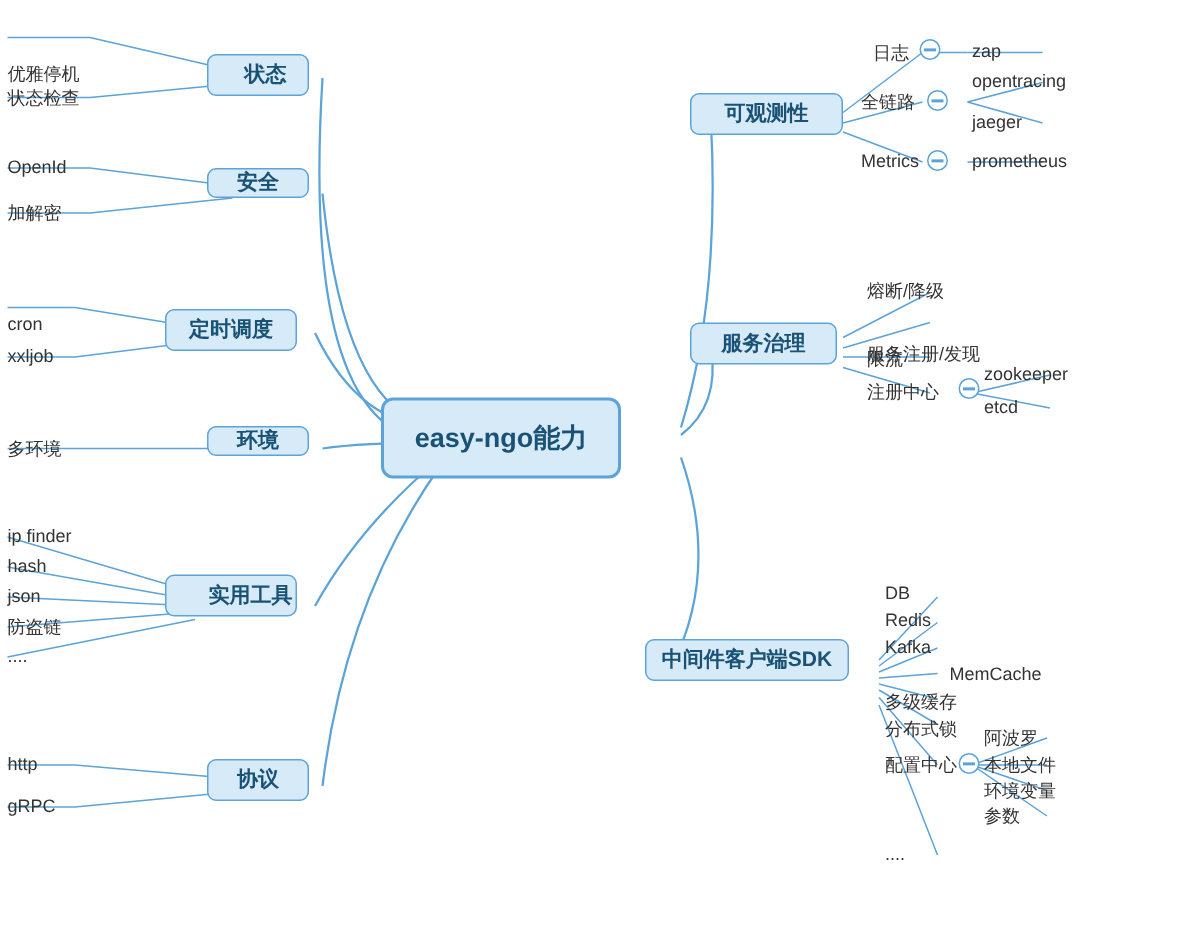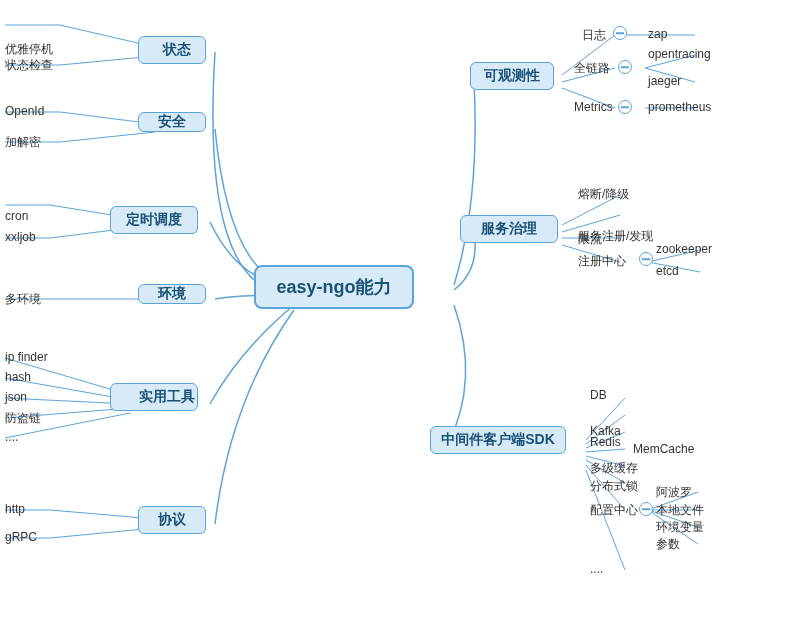--- a/index.html
+++ b/index.html
@@ -166,30 +166,30 @@
 
   <line x1="648" y1="510" x2="698" y2="510" stroke="#5ba3d9" stroke-width="1"></line>
 
   <line x1="648" y1="510" x2="698" y2="527" stroke="#5ba3d9" stroke-width="1"></line>
 
   <line x1="648" y1="510" x2="698" y2="544" stroke="#5ba3d9" stroke-width="1"></line>
 
   <line x1="586" y1="470" x2="625" y2="570" stroke="#5ba3d9" stroke-width="1"></line>
 </svg>
 
-<div class="node-box center" style="left:254px; top:265px; width:160px; height:44px;">easy-ngo能力</div>
+<div class="node-box center" style="left:254px; top:265px; width:160px; height:54px;">easy-ngo能力</div>
 
 <div class="node-box level1" style="left:138px; top:36px; width:68px; height:28px;padding-left:24px;">状态</div>
 <div class="node-box level1" style="left:138px; top:112px; width:68px; height:20px;font-family:Liberation Serif, serif;">安全</div>
 <div class="node-box level1" style="left:110px; top:206px; width:88px; height:28px;">定时调度</div>
 <div class="node-box level1" style="left:138px; top:284px; width:68px; height:20px;">环境</div>
 <div class="node-box level1" style="left:110px; top:383px; width:88px; height:28px;padding-left:40px;">实用工具</div>
 <div class="node-box level1" style="left:138px; top:506px; width:68px; height:28px;">协议</div>
 
-<div class="node-box level1" style="left:470px; top:62px; width:84px; height:28px;">可观测性</div>
+<div class="node-box level1" style="left:460px; top:62px; width:102px; height:28px;">可观测性</div>
 <div class="node-box level1" style="left:460px; top:215px; width:98px; height:28px;">服务治理</div>
 <div class="node-box level1" style="left:430px; top:426px; width:136px; height:28px;">中间件客户端SDK</div>
 
 <div class="node-leaf" style="left:5px; top:17px;margin-top:24px;">优雅停机</div>
 <div class="node-leaf" style="left:5px; top:57px;">状态检查</div>
 
 <div class="node-leaf" style="left:5px; top:104px;">OpenId</div>
 <div class="node-leaf" style="left:5px; top:134px;">加解密</div>
 
 <div class="node-leaf" style="left:5px; top:209px;">cron</div>
@@ -221,21 +221,21 @@
 
 <div class="node-leaf" style="left:578px; top:186px;">熔断/降级</div>
 <div class="node-leaf" style="left:578px; top:207px;margin-top:24px;">限流</div>
 <div class="node-leaf" style="left:578px; top:228px;">服务注册/发现</div>
 <div class="node-leaf" style="left:578px; top:253px;">注册中心</div>
 <div style="position:absolute;left:636px;top:252px;" class="minus-icon"></div>
 <div class="node-leaf" style="left:656px; top:242px;">zookeeper</div>
 <div class="node-leaf" style="left:656px; top:264px;">etcd</div>
 
 <div class="node-leaf" style="left:590px; top:388px;">DB</div>
-<div class="node-leaf" style="left:590px; top:406px;margin-top:29px;">Redis</div>
+<div class="node-leaf" style="left:590px; top:406px;">Redis</div>
 <div class="node-leaf" style="left:590px; top:424px;">Kafka</div>
 <div class="node-leaf" style="left:590px; top:442px;margin-left:43px;">MemCache</div>
 <div class="node-leaf" style="left:590px; top:460px;">多级缓存</div>
 <div class="node-leaf" style="left:590px; top:478px;">分布式锁</div>
 <div class="node-leaf" style="left:590px; top:502px;">配置中心</div>
 <div style="position:absolute;left:636px;top:502px;" class="minus-icon"></div>
 <div class="node-leaf" style="left:656px; top:484px;">阿波罗</div>
 <div class="node-leaf" style="left:656px; top:502px;">本地文件</div>
 <div class="node-leaf" style="left:656px; top:519px;">环境变量</div>
 <div class="node-leaf" style="left:656px; top:536px;">参数</div>

